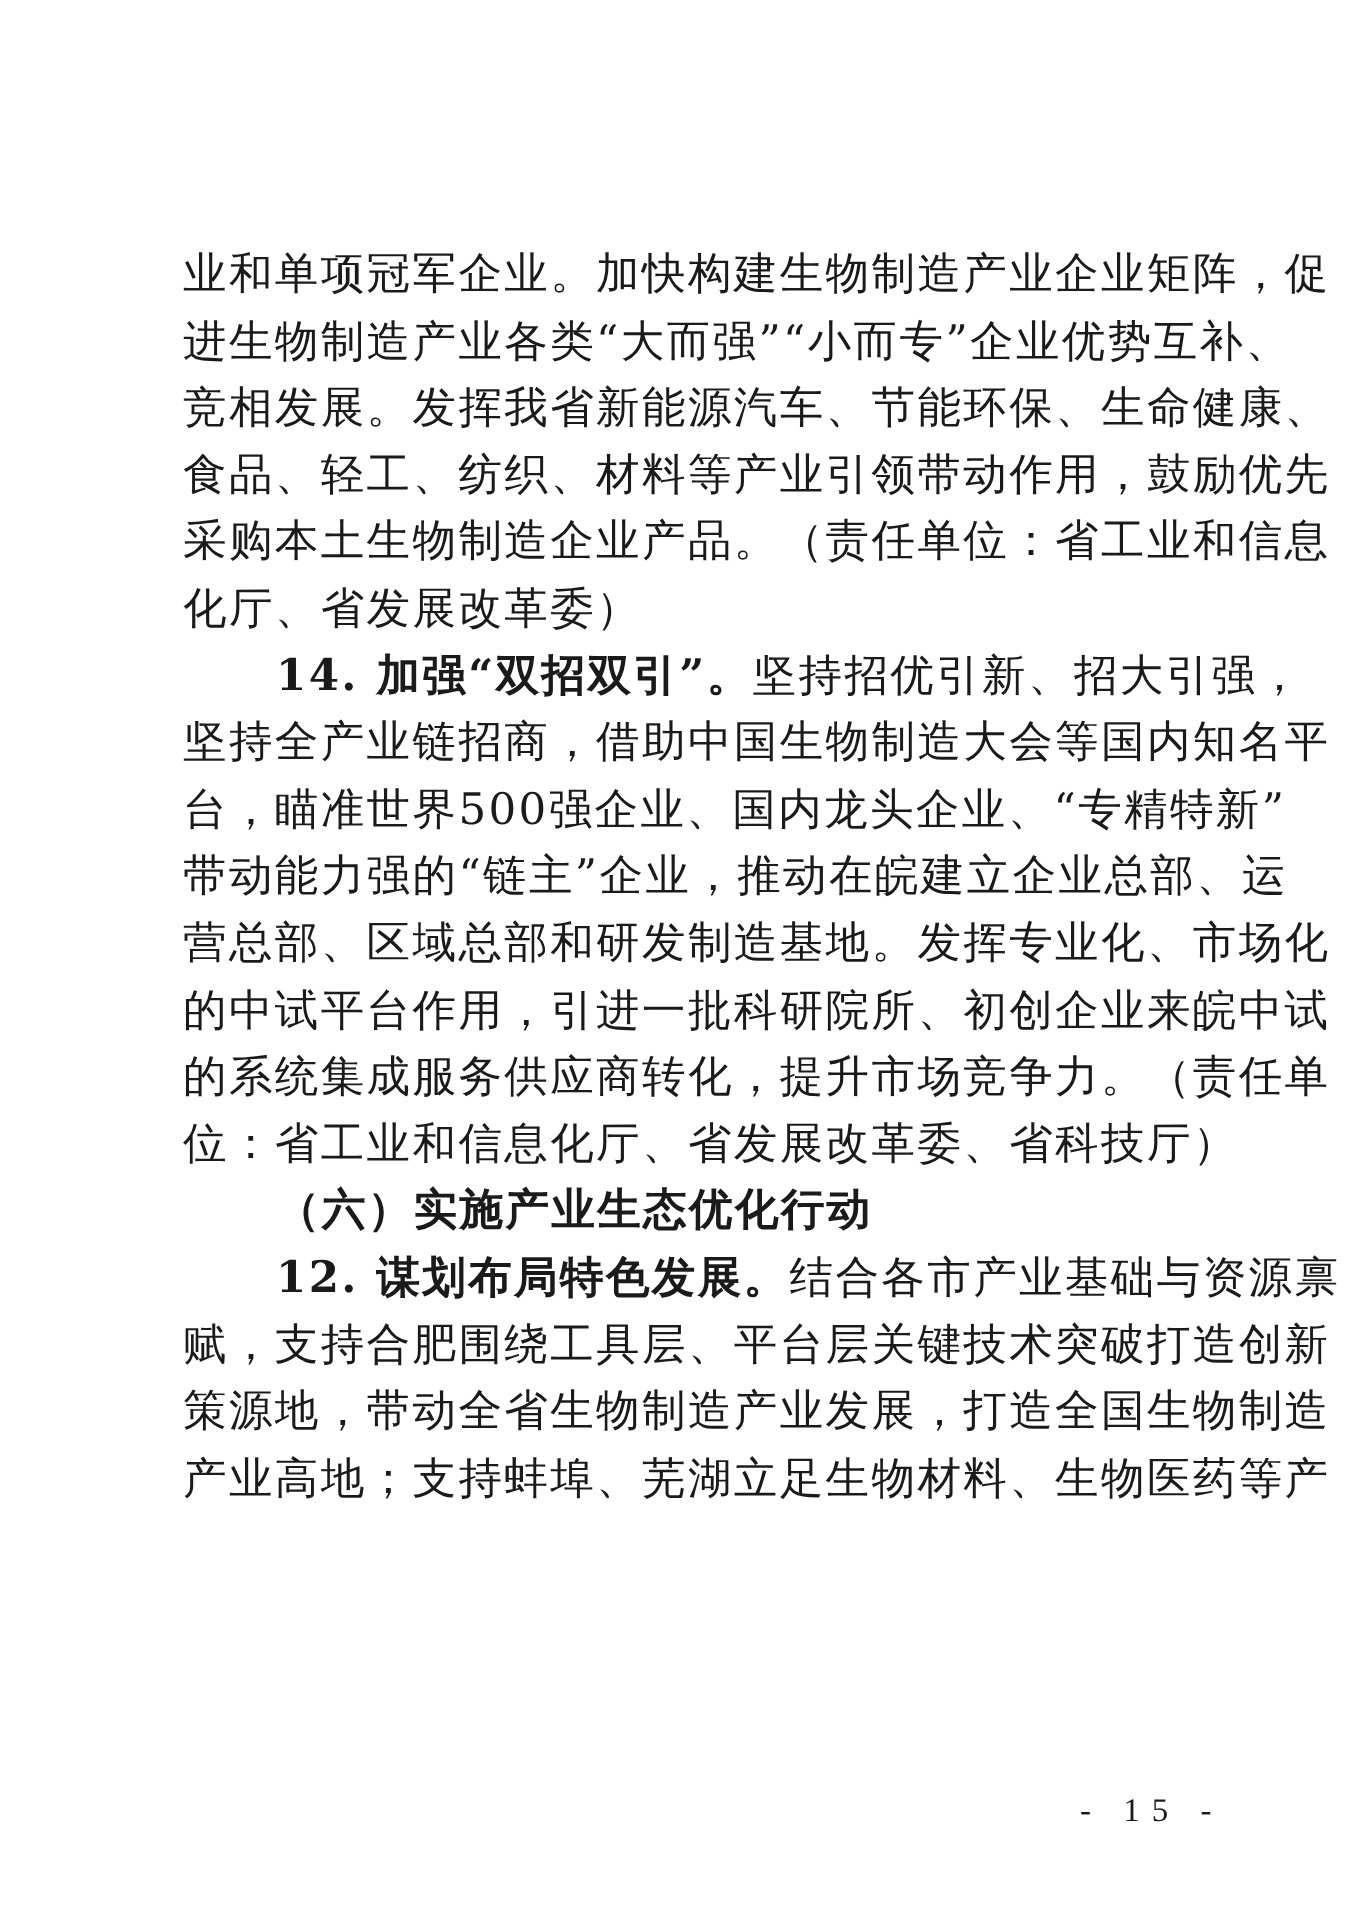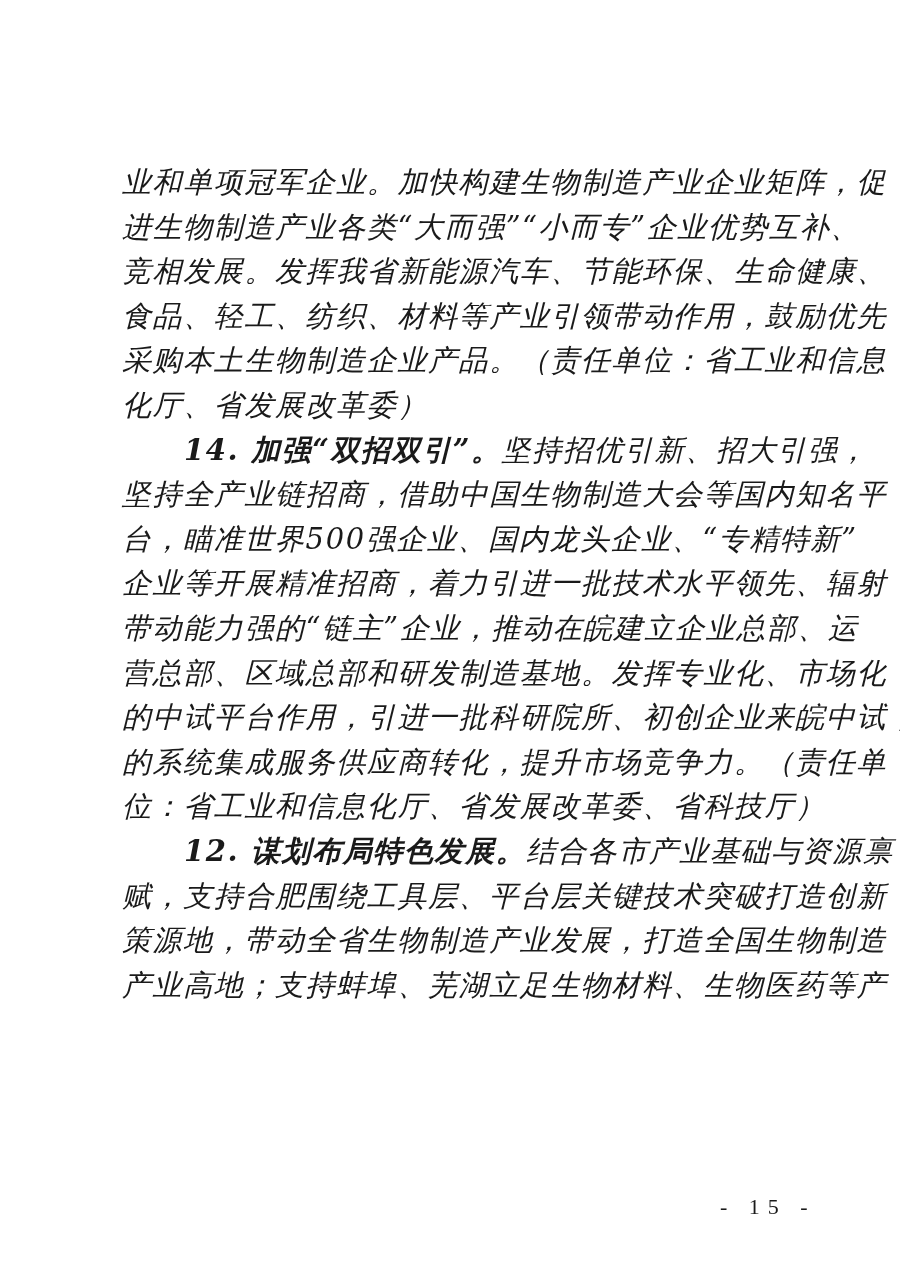--- a/index.html
+++ b/index.html
@@ -1,20 +1,20 @@
 <!DOCTYPE html>
 <html><head>
 <meta charset="utf-8">
 <style>
   html, body { margin:0; padding:0; background:#ffffff; }
   body { width:900px; height:1272px; position:relative; overflow:hidden;
          font-family:"DejaVu Serif", "Liberation Serif", serif; color:#1a1a1a; }
   .page { position:absolute; left:122px; top:160px; width:664px; }
   .line { height:44.6px; line-height:44.6px; font-size:29px; white-space:nowrap;
-          letter-spacing:1.6px; text-align:justify; text-align-last:justify;font-style:italic; }
+          letter-spacing:1.6px; text-align:justify; text-align-last:justify; }
   .line.last { text-align-last:left; }
   .indent { padding-left:62px; }
   .bold { font-weight:bold; }
   .heading { font-weight:bold; padding-left:62px; text-align-last:left; }
   .pagenum { position:absolute; left:720px; top:1146px; font-size:22px;
              font-family:"Liberation Serif", serif; letter-spacing:8px;margin-top:48px; }
 </style>
 </head>
 <body>
 
@@ -24,27 +24,27 @@
   <div class="line">竞相发展。发挥我省新能源汽车、节能环保、生命健康、</div>
   <div class="line">食品、轻工、纺织、材料等产业引领带动作用，鼓励优先</div>
   <div class="line">采购本土生物制造企业产品。（责任单位：省工业和信息</div>
   <div class="line last">化厅、省发展改革委）</div>
 
   <div class="line indent">
     <span class="bold">14. 加强“双招双引”。</span><span>坚持招优引新、招大引强，</span>
   </div>
   <div class="line">坚持全产业链招商，借助中国生物制造大会等国内知名平</div>
   <div class="line">台，瞄准世界500强企业、国内龙头企业、“专精特新”</div>
-  <div class="line">企业等开展精准招商，着力引进一批技术水平领先、辐射</div>
   <div class="line">带动能力强的“链主”企业，推动在皖建立企业总部、运</div>
   <div class="line">营总部、区域总部和研发制造基地。发挥专业化、市场化</div>
   <div class="line">的中试平台作用，引进一批科研院所、初创企业来皖中试，</div>
   <div class="line">的系统集成服务供应商转化，提升市场竞争力。（责任单</div>
   <div class="line last">位：省工业和信息化厅、省发展改革委、省科技厅）</div>
 
+  <div class="line heading">（六）实施产业生态优化行动</div>
 
   <div class="line indent">
     <span class="bold">12. 谋划布局特色发展。</span><span>结合各市产业基础与资源禀</span>
   </div>
   <div class="line">赋，支持合肥围绕工具层、平台层关键技术突破打造创新</div>
   <div class="line">策源地，带动全省生物制造产业发展，打造全国生物制造</div>
   <div class="line">产业高地；支持蚌埠、芜湖立足生物材料、生物医药等产</div>
 </div>
 
 <div class="pagenum">- 15 -</div>

